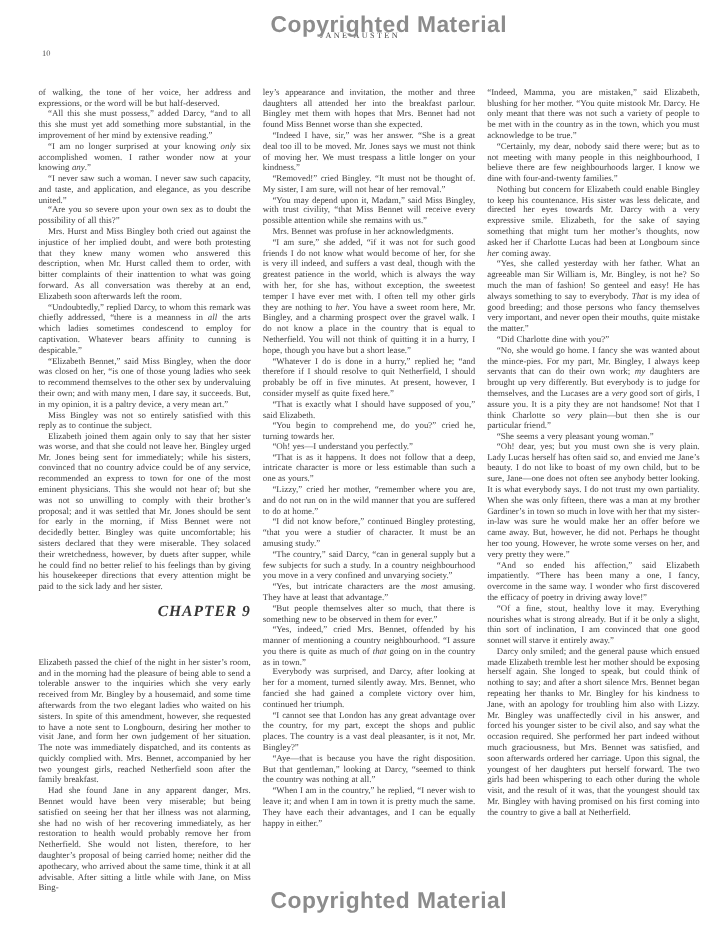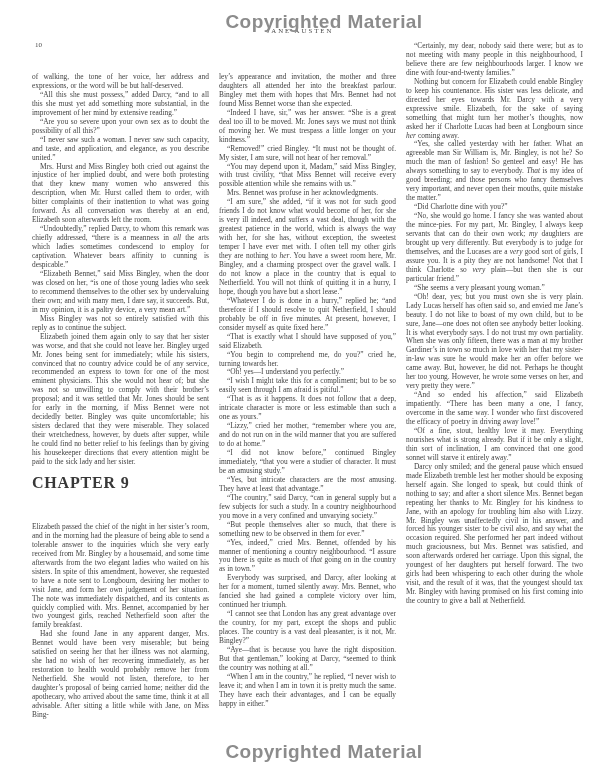--- a/index.html
+++ b/index.html
@@ -65,81 +65,83 @@
     margin: 0;
     font-size: 7.4px;
     line-height: 8.95px;
     text-align: justify;
     text-indent: 8px;
     word-spacing: 0.2px;
   }
   p.para.cont { text-indent: 0; margin-top: 31px; }
   p.para em { font-style: italic; }
   .chapter-heading {
-    font-size: 16px;
+    font-size: 13px;
     font-weight: bold;
-    text-align: left;
+    text-align: right;
     letter-spacing: 0.8px;
     margin: 7px 0 4px 0;
     color: #383838;
     font-family: "Liberation Serif", serif;
+    font-style: italic;
   }
 </style>
 </head>
 <body>
 
 <div class="page">
 
   <div class="watermark top">Copyrighted Material</div>
 
   <div class="running-header">
     <span class="page-number">10</span>
     <span class="header-title">JANE AUSTEN</span>
   </div>
 
   <div class="columns">
     <div class="col">
         <p class="para cont">of walking, the tone of her voice, her address and expressions, or the word will be but half-deserved.</p>
         <p class="para">“All this she must possess,” added Darcy, “and to all this she must yet add something more substantial, in the improvement of her mind by extensive reading.”</p>
+        <p class="para">“I am no longer surprised at your knowing <em>only</em> six accomplished women. I rather wonder now at your knowing <em>any</em>.”</p>
+        <p class="para">“I never saw such a woman. I never saw such capacity, and taste, and application, and elegance, as you describe united.”</p>
         <p class="para">“Are you so severe upon your own sex as to doubt the possibility of all this?”</p>
-        <p class="para">“I never saw such a woman. I never saw such capacity, and taste, and application, and elegance, as you describe united.”</p>
         <p class="para">Mrs. Hurst and Miss Bingley both cried out against the injustice of her implied doubt, and were both protesting that they knew many women who answered this description, when Mr. Hurst called them to order, with bitter complaints of their inattention to what was going forward. As all conversation was thereby at an end, Elizabeth soon afterwards left the room.</p>
         <p class="para">“Undoubtedly,” replied Darcy, to whom this remark was chiefly addressed, “there is a meanness in <em>all</em> the arts which ladies sometimes condescend to employ for captivation. Whatever bears affinity to cunning is despicable.”</p>
         <p class="para">“Elizabeth Bennet,” said Miss Bingley, when the door was closed on her, “is one of those young ladies who seek to recommend themselves to the other sex by undervaluing their own; and with many men, I dare say, it succeeds. But, in my opinion, it is a paltry device, a very mean art.”</p>
         <p class="para">Miss Bingley was not so entirely satisfied with this reply as to continue the subject.</p>
         <p class="para">Elizabeth joined them again only to say that her sister was worse, and that she could not leave her. Bingley urged Mr. Jones being sent for immediately; while his sisters, convinced that no country advice could be of any service, recommended an express to town for one of the most eminent physicians. This she would not hear of; but she was not so unwilling to comply with their brother’s proposal; and it was settled that Mr. Jones should be sent for early in the morning, if Miss Bennet were not decidedly better. Bingley was quite uncomfortable; his sisters declared that they were miserable. They solaced their wretchedness, however, by duets after supper, while he could find no better relief to his feelings than by giving his housekeeper directions that every attention might be paid to the sick lady and her sister.</p>
         <div class="chapter-heading">CHAPTER 9</div>
         <p class="para cont">Elizabeth passed the chief of the night in her sister’s room, and in the morning had the pleasure of being able to send a tolerable answer to the inquiries which she very early received from Mr. Bingley by a housemaid, and some time afterwards from the two elegant ladies who waited on his sisters. In spite of this amendment, however, she requested to have a note sent to Longbourn, desiring her mother to visit Jane, and form her own judgement of her situation. The note was immediately dispatched, and its contents as quickly complied with. Mrs. Bennet, accompanied by her two youngest girls, reached Netherfield soon after the family breakfast.</p>
         <p class="para">Had she found Jane in any apparent danger, Mrs. Bennet would have been very miserable; but being satisfied on seeing her that her illness was not alarming, she had no wish of her recovering immediately, as her restoration to health would probably remove her from Netherfield. She would not listen, therefore, to her daughter’s proposal of being carried home; neither did the apothecary, who arrived about the same time, think it at all advisable. After sitting a little while with Jane, on Miss Bing-</p>
       </div>
     <div class="col">
         <p class="para cont">ley’s appearance and invitation, the mother and three daughters all attended her into the breakfast parlour. Bingley met them with hopes that Mrs. Bennet had not found Miss Bennet worse than she expected.</p>
         <p class="para">“Indeed I have, sir,” was her answer. “She is a great deal too ill to be moved. Mr. Jones says we must not think of moving her. We must trespass a little longer on your kindness.”</p>
         <p class="para">“Removed!” cried Bingley. “It must not be thought of. My sister, I am sure, will not hear of her removal.”</p>
         <p class="para">“You may depend upon it, Madam,” said Miss Bingley, with trust civility, “that Miss Bennet will receive every possible attention while she remains with us.”</p>
         <p class="para">Mrs. Bennet was profuse in her acknowledgments.</p>
         <p class="para">“I am sure,” she added, “if it was not for such good friends I do not know what would become of her, for she is very ill indeed, and suffers a vast deal, though with the greatest patience in the world, which is always the way with her, for she has, without exception, the sweetest temper I have ever met with. I often tell my other girls they are nothing to <em>her</em>. You have a sweet room here, Mr. Bingley, and a charming prospect over the gravel walk. I do not know a place in the country that is equal to Netherfield. You will not think of quitting it in a hurry, I hope, though you have but a short lease.”</p>
         <p class="para">“Whatever I do is done in a hurry,” replied he; “and therefore if I should resolve to quit Netherfield, I should probably be off in five minutes. At present, however, I consider myself as quite fixed here.”</p>
         <p class="para">“That is exactly what I should have supposed of you,” said Elizabeth.</p>
         <p class="para">“You begin to comprehend me, do you?” cried he, turning towards her.</p>
         <p class="para">“Oh! yes—I understand you perfectly.”</p>
-        <p class="para">“I wish I might take this for a compliment; but to be so easily seen through I am afraid is pitiful.”</p>
         <p class="para">“That is as it happens. It does not follow that a deep, intricate character is more or less estimable than such a one as yours.”</p>
         <p class="para">“Lizzy,” cried her mother, “remember where you are, and do not run on in the wild manner that you are suffered to do at home.”</p>
-        <p class="para">“I did not know before,” continued Bingley immediately, “that you were a studier of character. It must be an amusing study.”</p>
+        <p class="para">“I did not know before,” continued Bingley protesting, “that you were a studier of character. It must be an amusing study.”</p>
+        <p class="para">“The country,” said Darcy, “can in general supply but a few subjects for such a study. In a country neighbourhood you move in a very confined and unvarying society.”</p>
         <p class="para">“Yes, but intricate characters are the <em>most</em> amusing. They have at least that advantage.”</p>
-        <p class="para">“The country,” said Darcy, “can in general supply but a few subjects for such a study. In a country neighbourhood you move in a very confined and unvarying society.”</p>
         <p class="para">“But people themselves alter so much, that there is something new to be observed in them for ever.”</p>
         <p class="para">“Yes, indeed,” cried Mrs. Bennet, offended by his manner of mentioning a country neighbourhood. “I assure you there is quite as much of <em>that</em> going on in the country as in town.”</p>
         <p class="para">Everybody was surprised, and Darcy, after looking at her for a moment, turned silently away. Mrs. Bennet, who fancied she had gained a complete victory over him, continued her triumph.</p>
         <p class="para">“I cannot see that London has any great advantage over the country, for my part, except the shops and public places. The country is a vast deal pleasanter, is it not, Mr. Bingley?”</p>
         <p class="para">“Aye—that is because you have the right disposition. But that gentleman,” looking at Darcy, “seemed to think the country was nothing at all.”</p>
         <p class="para">“When I am in the country,” he replied, “I never wish to leave it; and when I am in town it is pretty much the same. They have each their advantages, and I can be equally happy in either.”</p>
       </div>
     <div class="col">
+        <p class="para cont">“Indeed, Mamma, you are mistaken,” said Elizabeth, blushing for her mother. “You quite mistook Mr. Darcy. He only meant that there was not such a variety of people to be met with in the country as in the town, which you must acknowledge to be true.”</p>
         <p class="para">“Certainly, my dear, nobody said there were; but as to not meeting with many people in this neighbourhood, I believe there are few neighbourhoods larger. I know we dine with four-and-twenty families.”</p>
         <p class="para">Nothing but concern for Elizabeth could enable Bingley to keep his countenance. His sister was less delicate, and directed her eyes towards Mr. Darcy with a very expressive smile. Elizabeth, for the sake of saying something that might turn her mother’s thoughts, now asked her if Charlotte Lucas had been at Longbourn since <em>her</em> coming away.</p>
         <p class="para">“Yes, she called yesterday with her father. What an agreeable man Sir William is, Mr. Bingley, is not he? So much the man of fashion! So genteel and easy! He has always something to say to everybody. <em>That</em> is my idea of good breeding; and those persons who fancy themselves very important, and never open their mouths, quite mistake the matter.”</p>
         <p class="para">“Did Charlotte dine with you?”</p>
         <p class="para">“No, she would go home. I fancy she was wanted about the mince-pies. For my part, Mr. Bingley, I always keep servants that can do their own work; <em>my</em> daughters are brought up very differently. But everybody is to judge for themselves, and the Lucases are a <em>very</em> good sort of girls, I assure you. It is a pity they are not handsome! Not that I think Charlotte so <em>very</em> plain—but then she is our particular friend.”</p>
         <p class="para">“She seems a very pleasant young woman.”</p>
         <p class="para">“Oh! dear, yes; but you must own she is very plain. Lady Lucas herself has often said so, and envied me Jane’s beauty. I do not like to boast of my own child, but to be sure, Jane—one does not often see anybody better looking. It is what everybody says. I do not trust my own partiality. When she was only fifteen, there was a man at my brother Gardiner’s in town so much in love with her that my sister-in-law was sure he would make her an offer before we came away. But, however, he did not. Perhaps he thought her too young. However, he wrote some verses on her, and very pretty they were.”</p>
         <p class="para">“And so ended his affection,” said Elizabeth impatiently. “There has been many a one, I fancy, overcome in the same way. I wonder who first discovered the efficacy of poetry in driving away love!”</p>
         <p class="para">“Of a fine, stout, healthy love it may. Everything nourishes what is strong already. But if it be only a slight, thin sort of inclination, I am convinced that one good sonnet will starve it entirely away.”</p>
         <p class="para">Darcy only smiled; and the general pause which ensued made Elizabeth tremble lest her mother should be exposing herself again. She longed to speak, but could think of nothing to say; and after a short silence Mrs. Bennet began repeating her thanks to Mr. Bingley for his kindness to Jane, with an apology for troubling him also with Lizzy. Mr. Bingley was unaffectedly civil in his answer, and forced his younger sister to be civil also, and say what the occasion required. She performed her part indeed without much graciousness, but Mrs. Bennet was satisfied, and soon afterwards ordered her carriage. Upon this signal, the youngest of her daughters put herself forward. The two girls had been whispering to each other during the whole visit, and the result of it was, that the youngest should tax Mr. Bingley with having promised on his first coming into the country to give a ball at Netherfield.</p>

